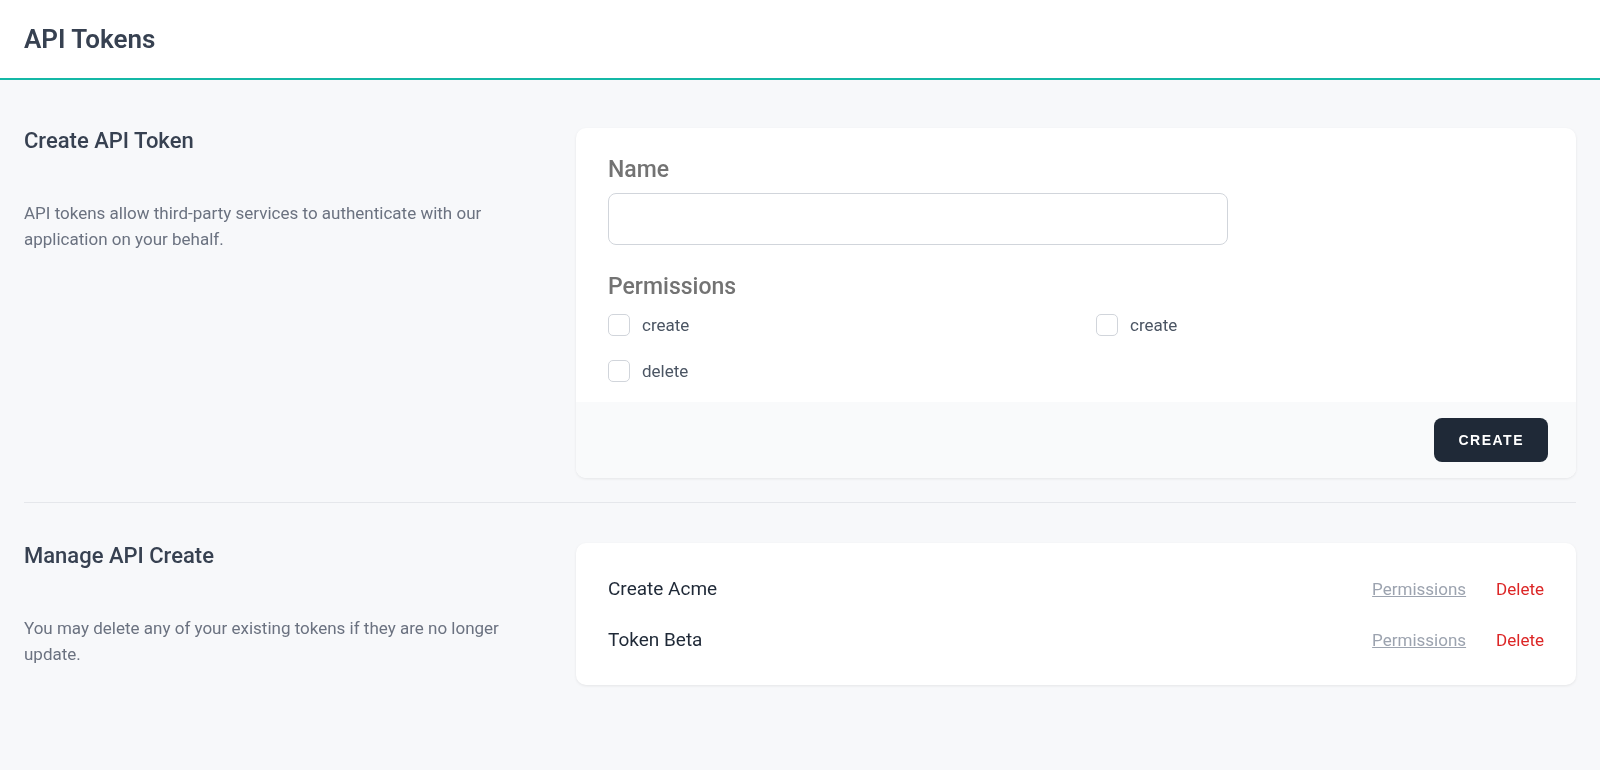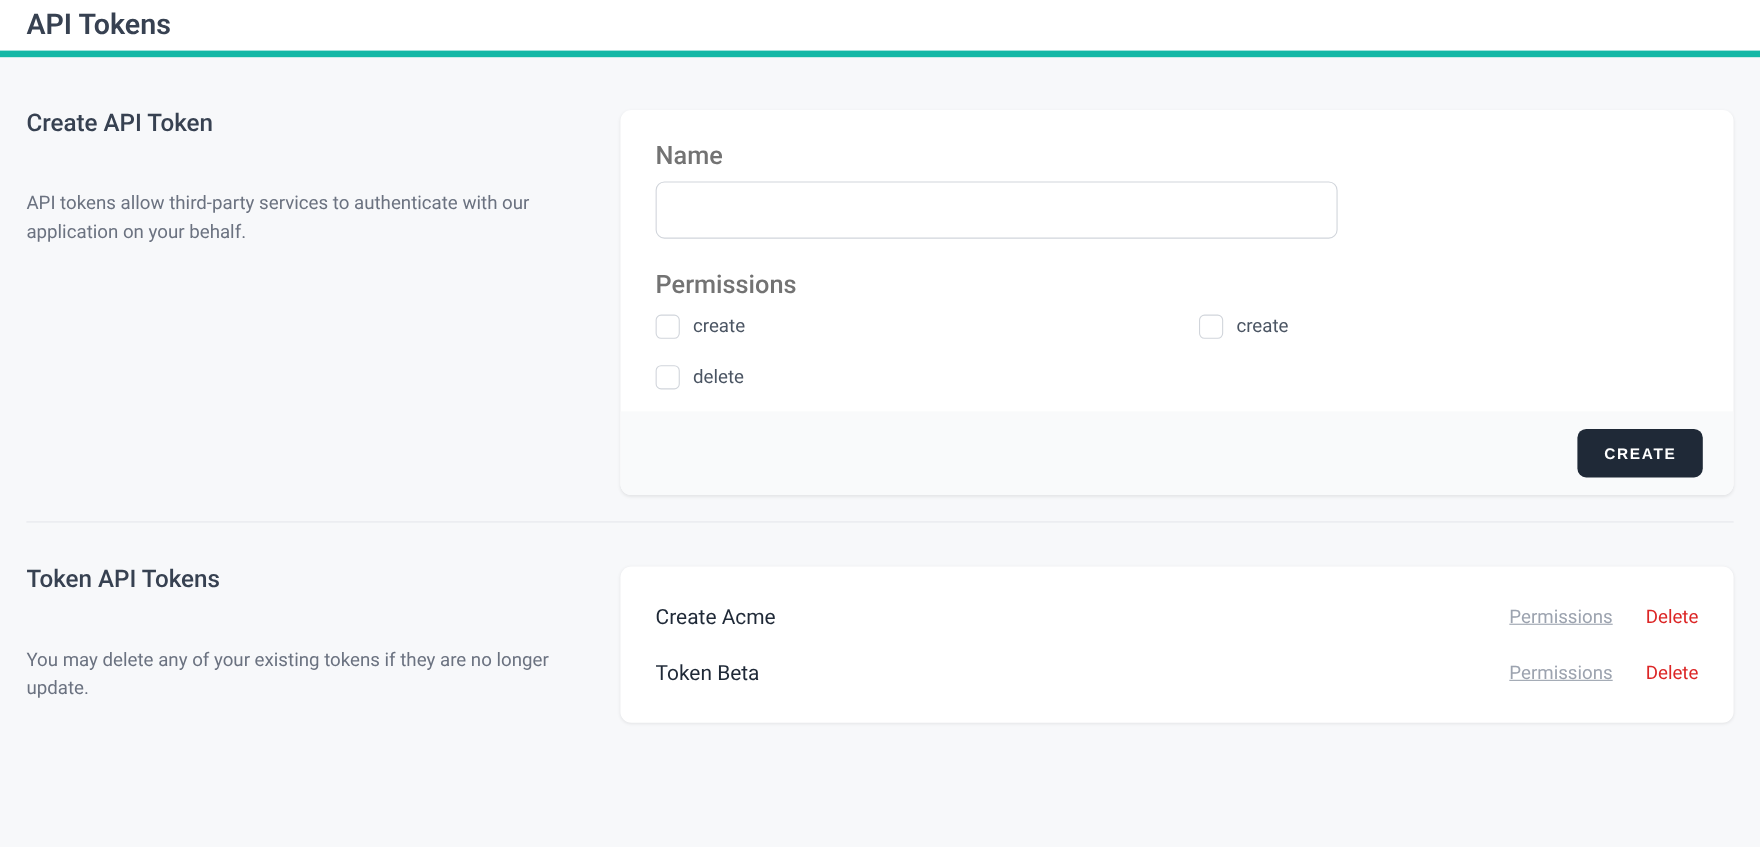--- a/index.html
+++ b/index.html
@@ -10,34 +10,34 @@
     body {
       font-family: -apple-system, BlinkMacSystemFont, "Segoe UI", Roboto, "Helvetica Neue", Arial, sans-serif;
       background: #f7f8fa;
       color: #1f2937;
       width: 1600px;
       height: 770px;
       overflow: hidden;
     }
     .header {
       background: #ffffff;
-      padding: 8px 24px;
-      border-bottom: 6px solid #14b8a6;
+      padding: 24px 24px;
+      border-bottom: 2px solid #14b8a6;
     }
     .header h1 {
       font-size: 26px;
       font-weight: 600;
       color: #374151;
     }
     .container {
       padding: 48px 24px 24px 24px;
     }
     .section {
       display: flex;
-      gap: 40px;
+      gap: 52px;
       margin-bottom: 24px;
       justify-content: center;
     }
     .section-left {
       width: 500px;
       flex-shrink: 0;
     }
     .section-title {
       font-size: 22px;
       font-weight: 500;
@@ -210,21 +210,21 @@
       <div class="card-footer">
         <button class="btn-primary">CREATE</button>
       </div>
     </div>
   </div>
 
   <div class="divider"></div>
 
   <div class="section">
     <div class="section-left">
-      <div class="section-title">Token API Tokens</div>
+      <div class="section-title">Manage API Create</div>
       <div class="section-desc">You may delete any of your existing tokens if they are no longer update.</div>
     </div>
     <div class="card">
       <div class="token-list" id="token-list">
           <div class="token-row">
             <div class="token-name">Create Acme</div>
             <div class="token-actions">
               <span class="link-permissions">Permissions</span>
               <span class="link-delete">Delete</span>
             </div>

